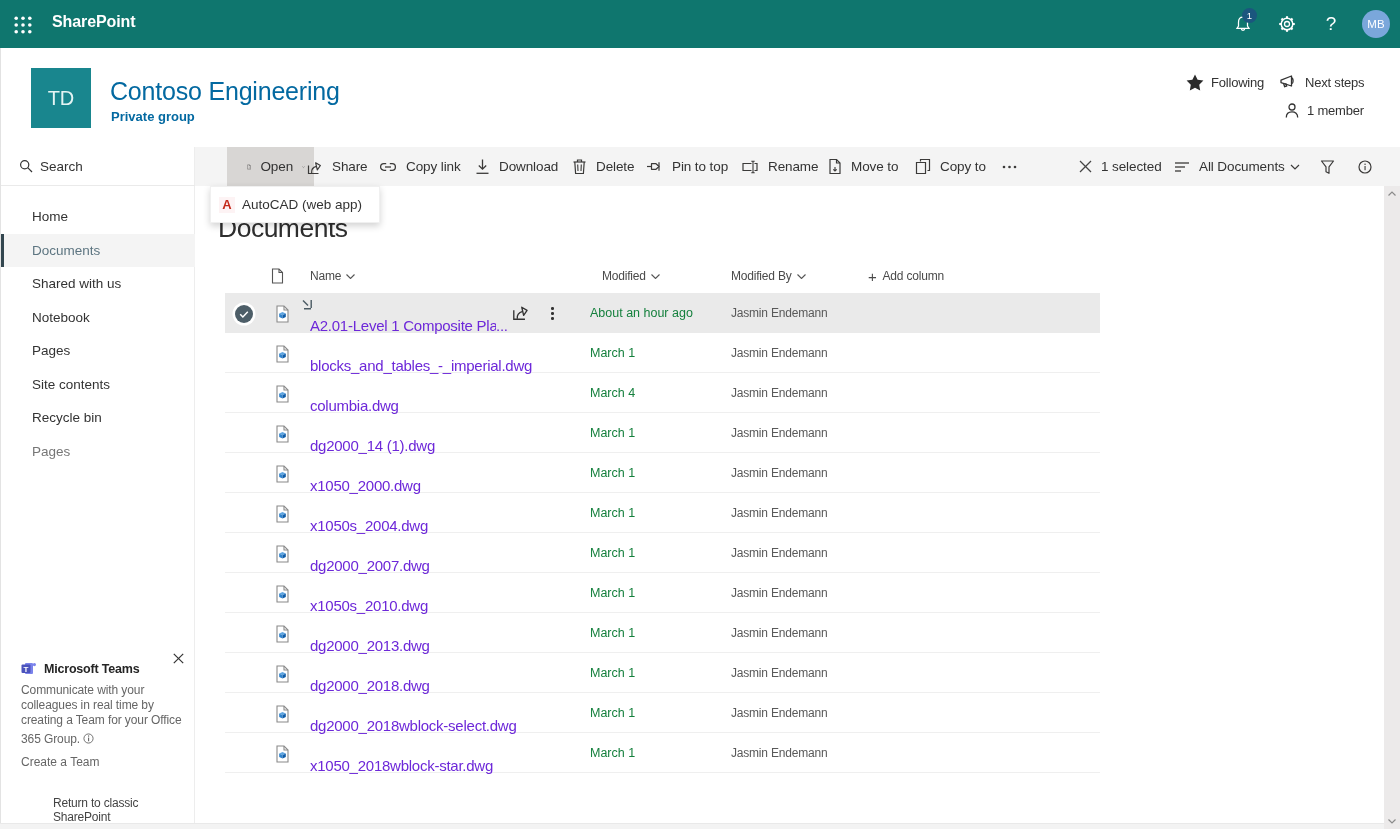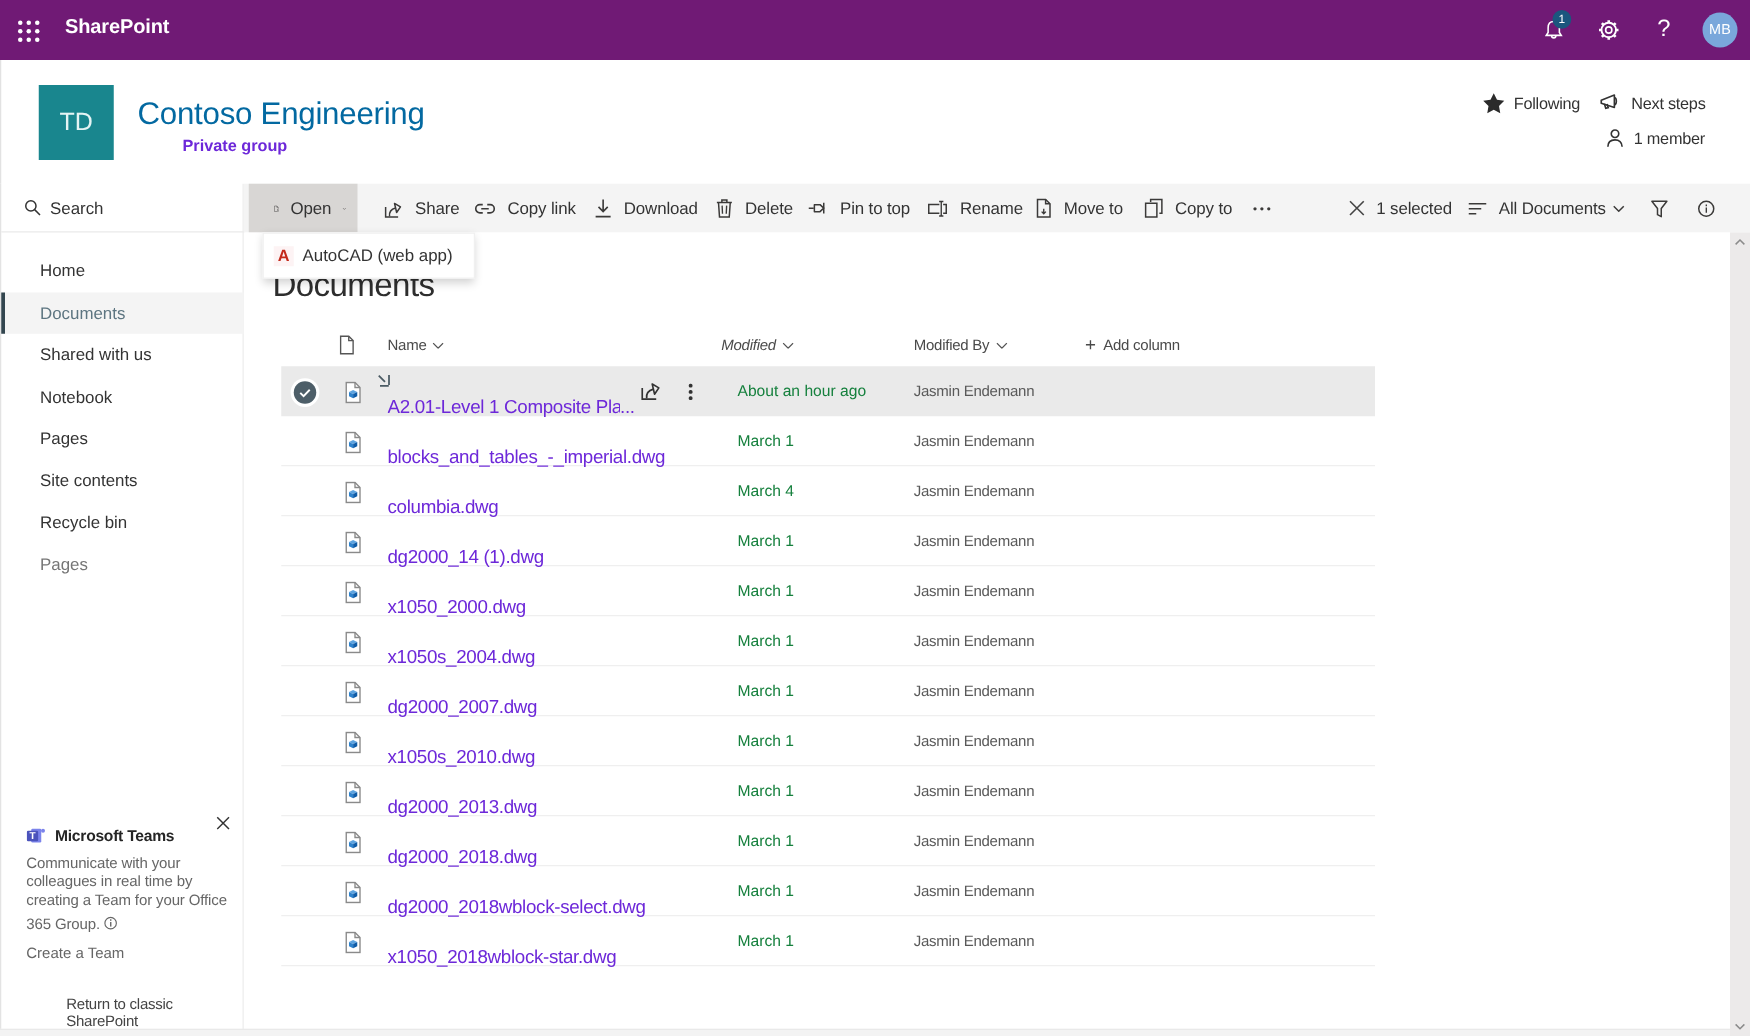--- a/index.html
+++ b/index.html
@@ -1,34 +1,34 @@
 <!DOCTYPE html>
 <html><head>
 <meta charset="utf-8">
 <style>
 * { margin:0; padding:0; box-sizing:border-box; }
 html,body { width:1400px; height:829px; overflow:hidden; }
 body { font-family:"Liberation Sans", sans-serif; background:#fff; position:relative; color:#333; }
 
 
-#suite { position:absolute; top:0; left:0; width:1400px; height:52px; background:#701a75;text-decoration:underline; }
+#suite { position:absolute; top:0; left:0; width:1400px; height:52px; background:#0f766e;text-decoration:underline; }
 #suite .brand { position:absolute; left:52px; top:13px; color:#fff; font-size:16px; font-weight:bold; letter-spacing:-0.1px; }
 #waffle { position:absolute; left:14px; top:16px; }
 .sicon { position:absolute; top:0; height:48px; display:flex; align-items:center; justify-content:center; }
 #bell { left:1228px; width:30px; }
 #gear { left:1272px; width:30px; }
 #qmark { left:1316px; width:30px; color:#fff; font-size:19px; font-weight:400; }
 #avatar { position:absolute; left:1362px; top:10px; width:28px; height:28px; border-radius:50%; background:#7aa7db; color:#fff; font-size:11.5px; display:flex; align-items:center; justify-content:center; letter-spacing:0.2px; }
 #badge { position:absolute; left:1242px; top:8px; width:15px; height:15px; border-radius:50%; background:#1b567e; color:#fff; font-size:9.5px; display:flex; align-items:center; justify-content:center; }
 
 
 #sitehdr { position:absolute; top:48px; left:0; width:1400px; height:99px; background:#fff; }
 #tile { position:absolute; left:31px; top:20px; width:60px; height:60px; background:#19868e; color:#e4f4f4; font-size:20px; display:flex; align-items:center; justify-content:center; }
 #sitetitle { position:absolute; left:110px; top:29px; font-size:25px; color:#0369a1; letter-spacing:-0.2px; }
-#sitesub { position:absolute; left:111px; top:61px; font-size:13px; font-weight:bold; color:#6d28d9;margin-left:35px; }
+#sitesub { position:absolute; left:111px; top:61px; font-size:13px; font-weight:bold; color:#0369a1; }
 .hdract { position:absolute; display:flex; align-items:center; font-size:13px; letter-spacing:-0.2px; color:#333; }
 #following { left:1186px; top:26px; }
 #nextsteps { left:1279px; top:26px; }
 #member { left:1284px; top:54px; }
 .hdract svg { margin-right:7px; }
 
 
 #sidebar { position:absolute; top:147px; left:0; width:195px; height:682px; background:#fff; border-right:1px solid #ededed; border-left:1px solid #e3e3e3; }
 #searchrow { position:absolute; top:0; left:0; width:194px; height:39px; border-bottom:1px solid #eaeaea; display:flex; align-items:center; }
 #searchrow span { font-size:13.5px; color:#333; margin-left:7px; }
@@ -152,21 +152,21 @@
   <div id="member" class="hdract">
     <svg width="16" height="17" viewBox="0 0 16 17" fill="none" stroke="#333" stroke-width="1.3">
       <circle cx="8" cy="5" r="3"></circle>
       <path d="M2.3 15.4 C2.3 11.6 4.8 9.9 8 9.9 C11.2 9.9 13.7 11.6 13.7 15.4"></path>
     </svg>
     <span>1 member</span>
   </div>
 </div>
 
 <div id="cmdbar">
-  <div class="cmdbtn" style="left:4px; width:87px; background:#d8d6d4; padding-left:20px;">
+  <div class="cmdbtn" style="left:32px; width:87px; background:#d8d6d4; padding-left:20px;">
     <svg width="15" height="18" viewBox="0 0 15 18" fill="none" stroke="#3b3a39" stroke-width="1.2">
       <path d="M2 1.5 H8.5 L12.5 5.5 V16.5 H2 Z"></path>
         <path d="M8.5 1.5 V5.5 H12.5"></path>
       <path d="M10.7 17 V11 M8.8 12.9 L10.7 11 L12.6 12.9" stroke-width="3.2" stroke="#d8d6d4"></path>
       <path d="M10.7 17 V11 M8.8 12.9 L10.7 11 L12.6 12.9" stroke-width="1.15"></path>
     </svg>
     <span>Open</span>
     <svg class="chev" width="10" height="6" viewBox="0 0 10 6" fill="none" stroke="#3b3a39" stroke-width="1.2" style="margin-left:9px;">
         <path d="M1 1 L5 5 L9 1"></path>
       </svg>
@@ -328,21 +328,21 @@
       <svg width="13" height="16" viewBox="0 0 13 16" fill="none" stroke="#555" stroke-width="1.1">
         <path d="M1.5 1 H8 L11.5 4.5 V15 H1.5 Z"></path>
           <path d="M8 1 V4.5 H11.5"></path>
       </svg>
     </div>
     <div class="col" style="left:85px;">Name
       <svg class="hchev" width="9" height="5" viewBox="0 0 9 5" fill="none" stroke="#555" stroke-width="1.1">
           <path d="M0.5 0.5 L4.5 4.5 L8.5 0.5"></path>
         </svg>
     </div>
-    <div class="col" style="left:352px;font-style:italic;">Modified
+    <div class="col" style="left:377px;">Modified
       <svg class="hchev" width="9" height="5" viewBox="0 0 9 5" fill="none" stroke="#555" stroke-width="1.1">
           <path d="M0.5 0.5 L4.5 4.5 L8.5 0.5"></path>
         </svg>
     </div>
     <div class="col" style="left:506px;">Modified By
       <svg class="hchev" width="9" height="5" viewBox="0 0 9 5" fill="none" stroke="#555" stroke-width="1.1">
           <path d="M0.5 0.5 L4.5 4.5 L8.5 0.5"></path>
         </svg>
     </div>
     <div class="col" style="left:643px;"><span style="font-size:15px; margin-right:6px;">+</span> Add column</div>

